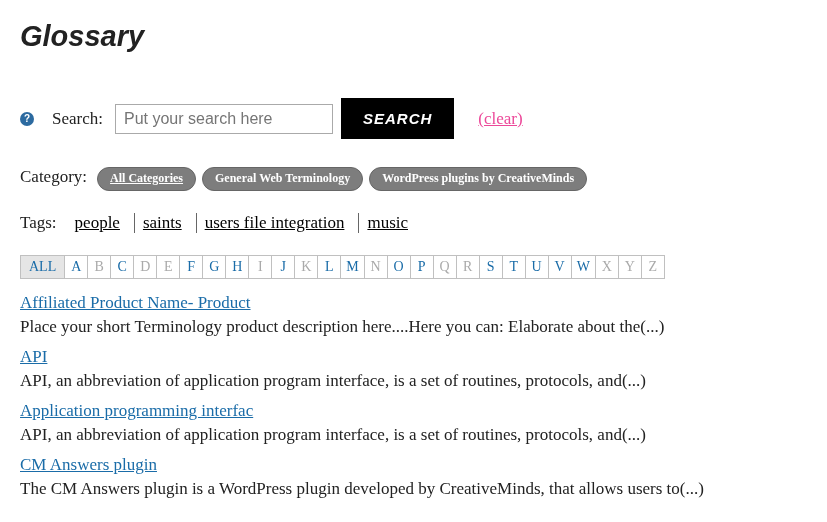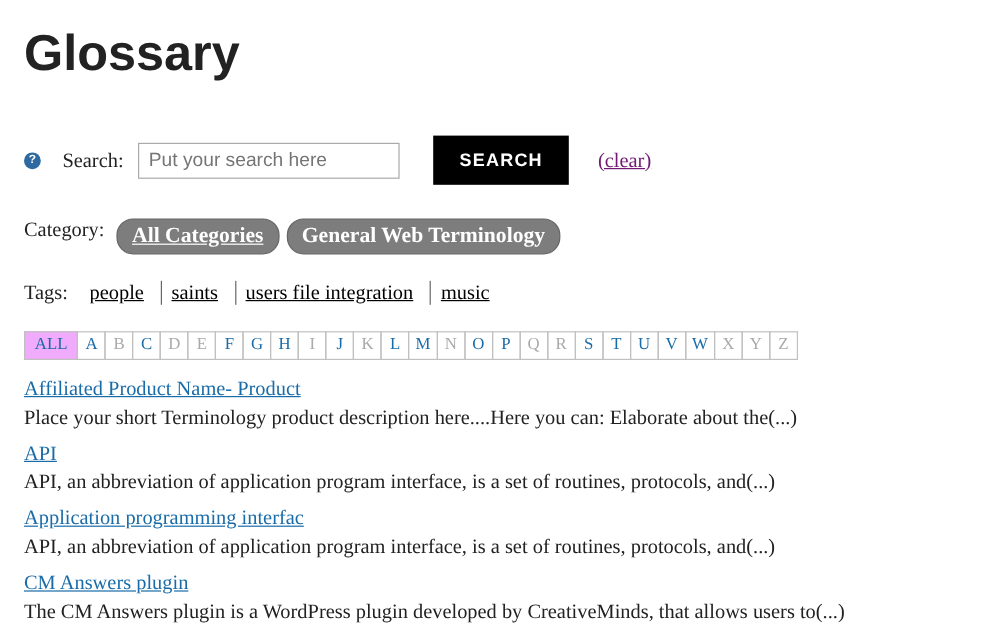--- a/index.html
+++ b/index.html
@@ -7,22 +7,23 @@
     margin: 0;
     padding: 20px;
     color: #222;
     font-size: 17px;
     width: 827px;
     box-sizing: border-box;
   }
   h1 {
     font-family: 'Helvetica Neue', Arial, sans-serif;
     font-weight: 900;
-    font-size: 42px;
+    font-size: 29px;
     margin: 0 0 45px 0;
+    font-style: italic;
   }
   .search-row {
     display: flex;
     align-items: center;
     gap: 8px;
     margin-bottom: 28px;
   }
   .help-icon {
     width: 14px;
     height: 14px;
@@ -47,25 +48,26 @@
   }
   .search-btn {
     background: #000;
     color: #fff;
     border: none;
     padding: 12px 22px;
     font-family: Arial, sans-serif;
     font-weight: 900;
     font-size: 15px;
     letter-spacing: 1px;
-    margin-left: 20px;
-    cursor: pointer;
+    margin-left: 0;
+    cursor: pointer;
+    font-style: italic;
   }
   .clear-link {
-    color: #701a75;
+    color: #ec4899;
     text-decoration: underline;
     margin-left: 16px;
     cursor: pointer;
   }
   .category-row, .tags-row {
     margin-bottom: 22px;
     display: flex;
     align-items: flex-start;
     flex-wrap: wrap;
     gap: 6px;
@@ -73,21 +75,21 @@
   .row-label {
     font-size: 17px;
     margin-right: 4px;
   }
   .pill {
     display: inline-block;
     background: #7d7d7d;
     color: #fff;
     font-family: Georgia, serif;
     font-weight: bold;
-    font-size: 18px;
+    font-size: 12px;
     padding: 3px 12px 4px;
     border-radius: 14px;
     border: 1px solid #666;
     cursor: pointer;
   }
   .pill.active .pill-label {
     text-decoration: underline;
   }
   .tag-item {
     display: inline-block;
@@ -109,21 +111,21 @@
     border: 1px solid #c0c0c0;
     margin-left: -1px;
     padding: 3px 5px;
     font-family: Georgia, serif;
     font-size: 14px;
     min-width: 12px;
     text-align: center;
     cursor: pointer;
   }
   .alpha-cell:first-child { margin-left: 0; }
-  .alpha-cell.all { background: #f0abfc; padding: 3px 8px; }
+  .alpha-cell.all { background: #e5e5e5; padding: 3px 8px; }
   .alpha-cell.enabled { color: #1a6ca8; }
   .alpha-cell.disabled { color: #aaa; cursor: default; }
   .entries { }
   .entry { margin-bottom: 10px; }
   .entry-title {
     color: #1a6ca8;
     text-decoration: underline;
     cursor: pointer;
     margin-bottom: 4px;
     display: inline-block;
@@ -143,20 +145,21 @@
   <span class="row-label">Search:</span>
   <input class="search-input" type="text" placeholder="Put your search here" style="">
   <button class="search-btn">SEARCH</button>
   <a class="clear-link">(clear)</a>
 </div>
 
 <div class="category-row">
   <span class="row-label">Category:</span>
   <span class="pill active"><span class="pill-label">All Categories</span></span>
   <span class="pill"><span class="pill-label">General Web Terminology</span></span>
+  <span class="pill"><span class="pill-label">WordPress plugins by CreativeMinds</span></span>
 </div>
 
 <div class="tags-row">
   <span class="row-label">Tags:</span>
   <span class="tag-item"><span class="tag-link">people</span></span>
   <span class="tag-item"><span class="tag-link">saints</span></span>
   <span class="tag-item"><span class="tag-link">users file integration</span></span>
   <span class="tag-item"><span class="tag-link">music</span></span>
 </div>
 

